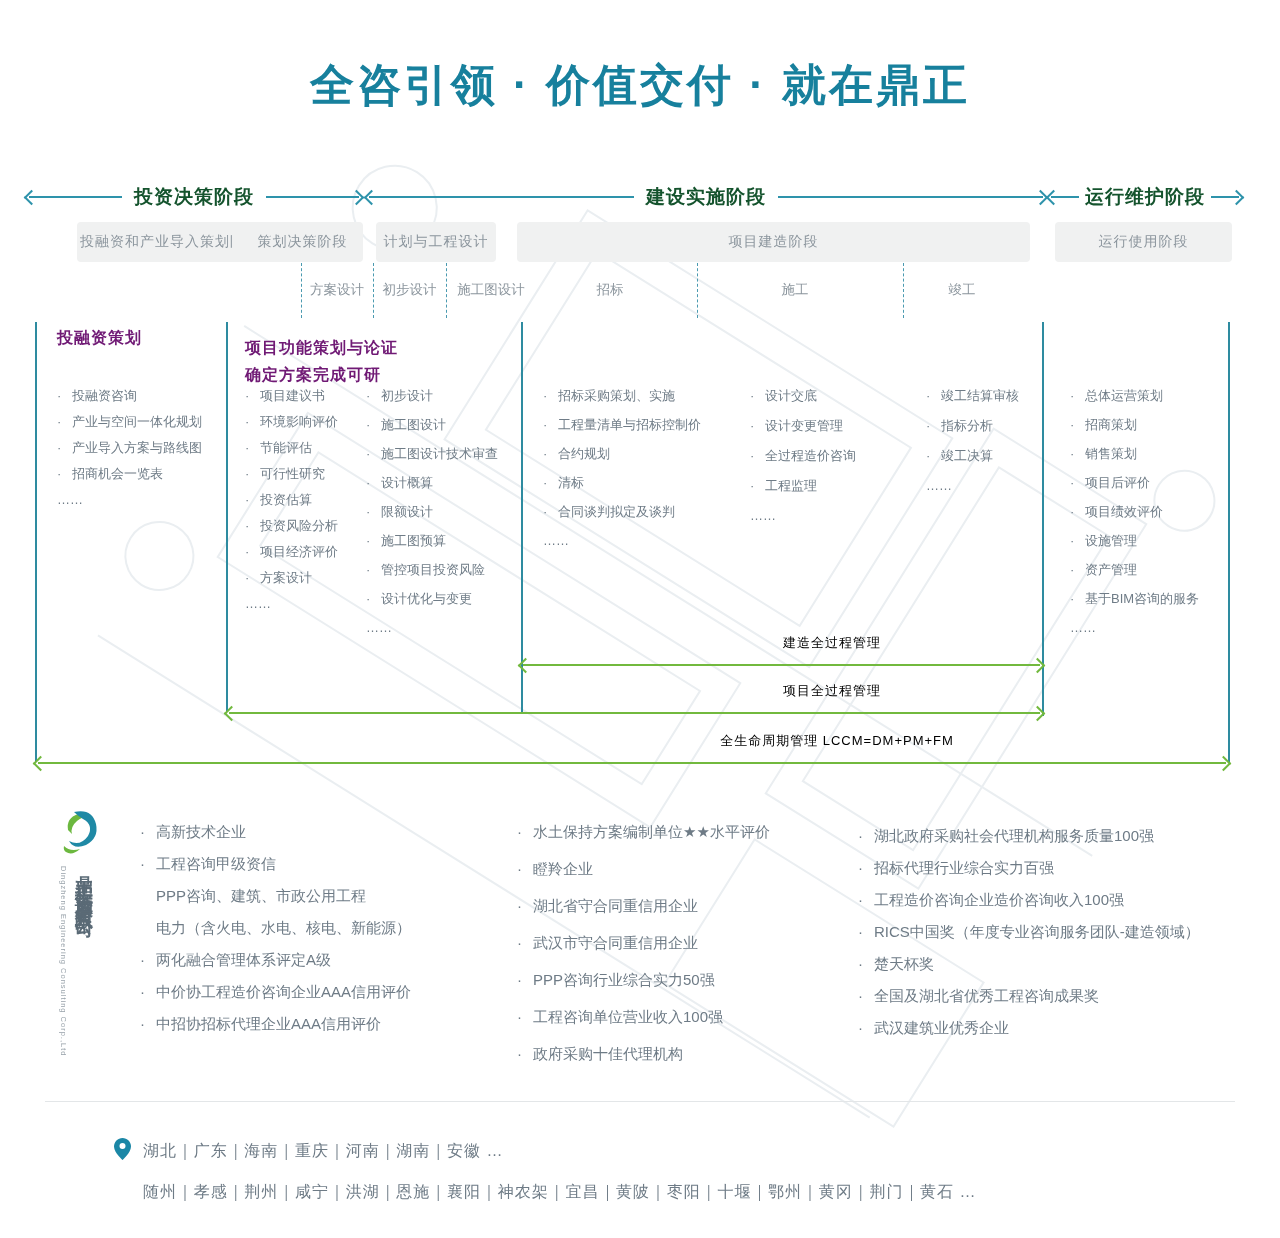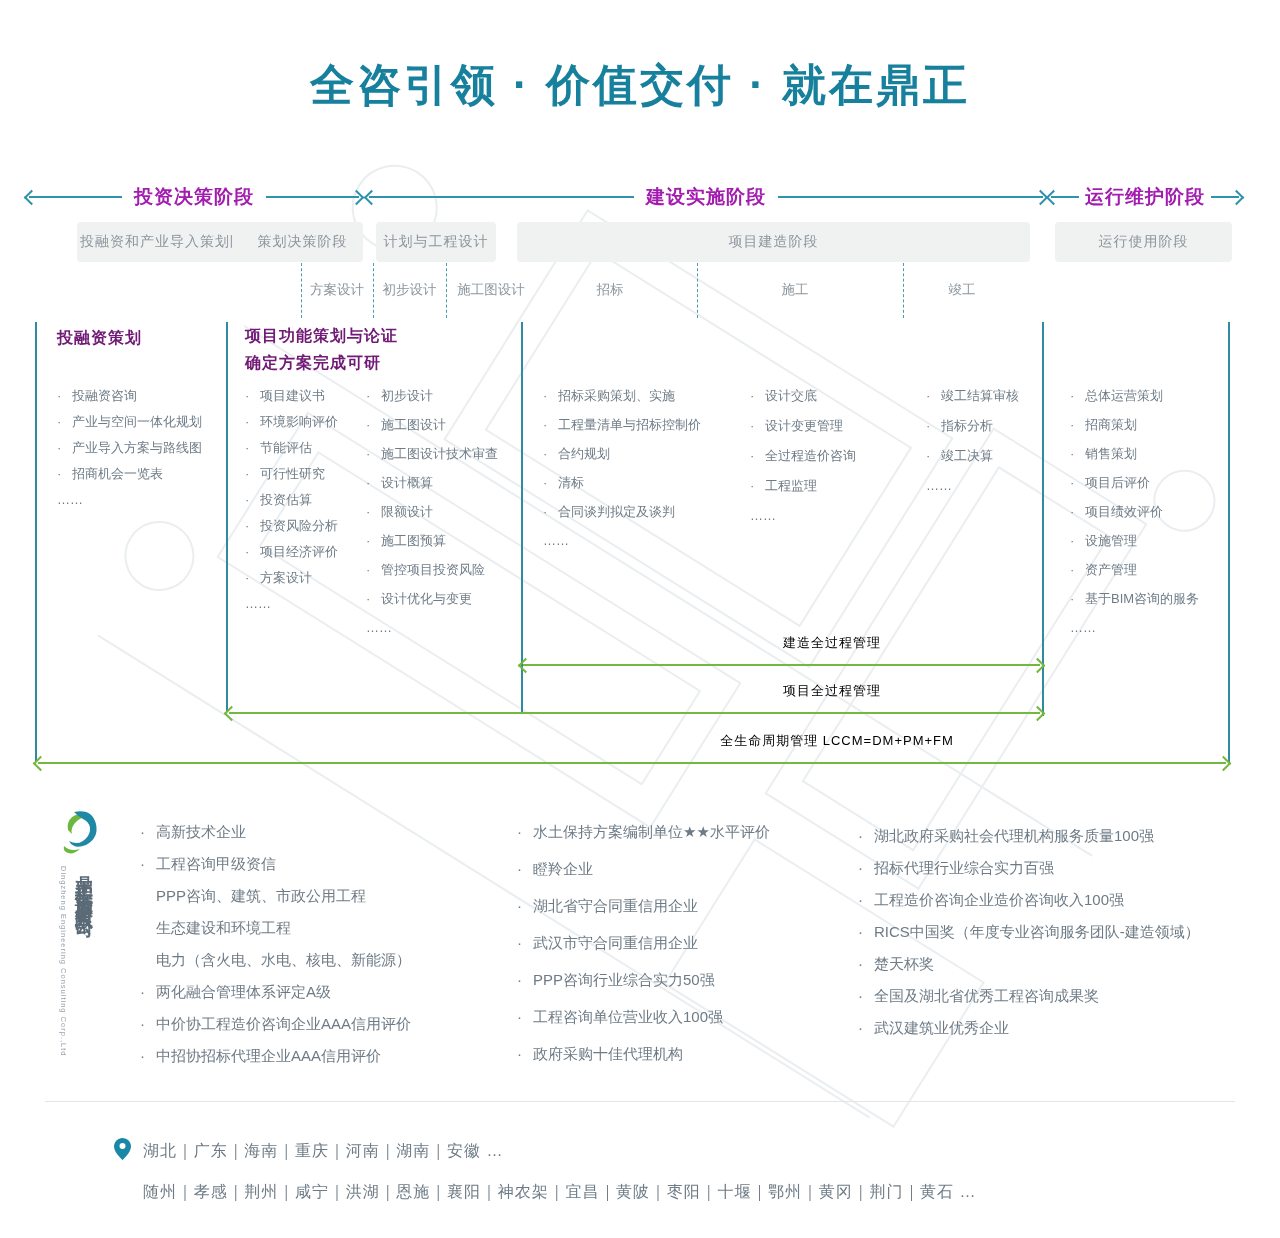--- a/index.html
+++ b/index.html
@@ -6,21 +6,21 @@
   body{font-family:"Liberation Sans","DejaVu Sans",sans-serif;}
   .canvas{position:relative;width:1280px;height:1238px;background:#ffffff;overflow:hidden;}
   .bg{position:absolute;left:0;top:0;z-index:0;}
   .layer{position:absolute;z-index:1;}
 
   
   .title{left:0;top:56px;width:1280px;text-align:center;font-size:44px;font-weight:900;
          color:#17809d;letter-spacing:3px;}
 
   
-  .parrow{display:flex;align-items:center;height:22px;color:#a21caf;}
+  .parrow{display:flex;align-items:center;height:22px;color:#14532d;}
   .parrow .ln{flex:1;height:0;border-top:2px solid #2e93ab;}
   .parrow .lbl{font-weight:bold;font-size:19px;margin:0 12px;white-space:nowrap;letter-spacing:1px;}
   .ch{width:9px;height:9px;flex:none;}
   .ch.t{border-left:2px solid #2e93ab;border-bottom:2px solid #2e93ab;}
   .ch.g{border-left:2px solid #72b93e;border-bottom:2px solid #72b93e;}
   .ch.l{transform:rotate(45deg);margin-right:-8px;}
   .ch.r{transform:rotate(225deg);margin-left:-8px;}
 
   
   .sbox{height:40px;background:#f0f1f1;border-radius:4px;color:#8b959d;font-size:14px;
@@ -125,21 +125,21 @@
   <div class="layer sub" style="left:745px;top:281px;width:100px;">施工</div>
   <div class="layer sub" style="left:912px;top:281px;width:100px;">竣工</div>
 
   <div class="layer vline" style="left:35px;top:322px;height:440px;"></div>
   <div class="layer vline" style="left:226px;top:322px;height:390px;"></div>
   <div class="layer vline" style="left:521px;top:322px;height:390px;"></div>
   <div class="layer vline" style="left:1042px;top:322px;height:394px;"></div>
   <div class="layer vline" style="left:1228px;top:322px;height:440px;"></div>
 
   <div class="layer colhead" style="left:57px;top:324px;">投融资策划</div>
-  <div class="layer colhead" style="left:245px;top:322px;">
+  <div class="layer colhead" style="left:245px;top:334px;">
     <div>项目功能策划与论证</div>
     <div>确定方案完成可研</div>
   </div>
 
   <div class="layer svc" style="left:57px;top:388px;width:168px;">
       <div class="li">
         <span class="dot">·</span>
         <span>投融资咨询</span>
       </div>
       <div class="li">
@@ -368,24 +368,20 @@
       <div class="li">
         <span class="dot">·</span>
         <span>工程咨询甲级资信</span>
       </div>
       <div class="li">
         <span class="dot"></span>
         <span>PPP咨询、建筑、市政公用工程</span>
       </div>
       <div class="li">
         <span class="dot"></span>
-        <span>生态建设和环境工程</span>
-      </div>
-      <div class="li">
-        <span class="dot"></span>
         <span>电力（含火电、水电、核电、新能源）</span>
       </div>
       <div class="li">
         <span class="dot">·</span>
         <span>两化融合管理体系评定A级</span>
       </div>
       <div class="li">
         <span class="dot">·</span>
         <span>中价协工程造价咨询企业AAA信用评价</span>
       </div>

